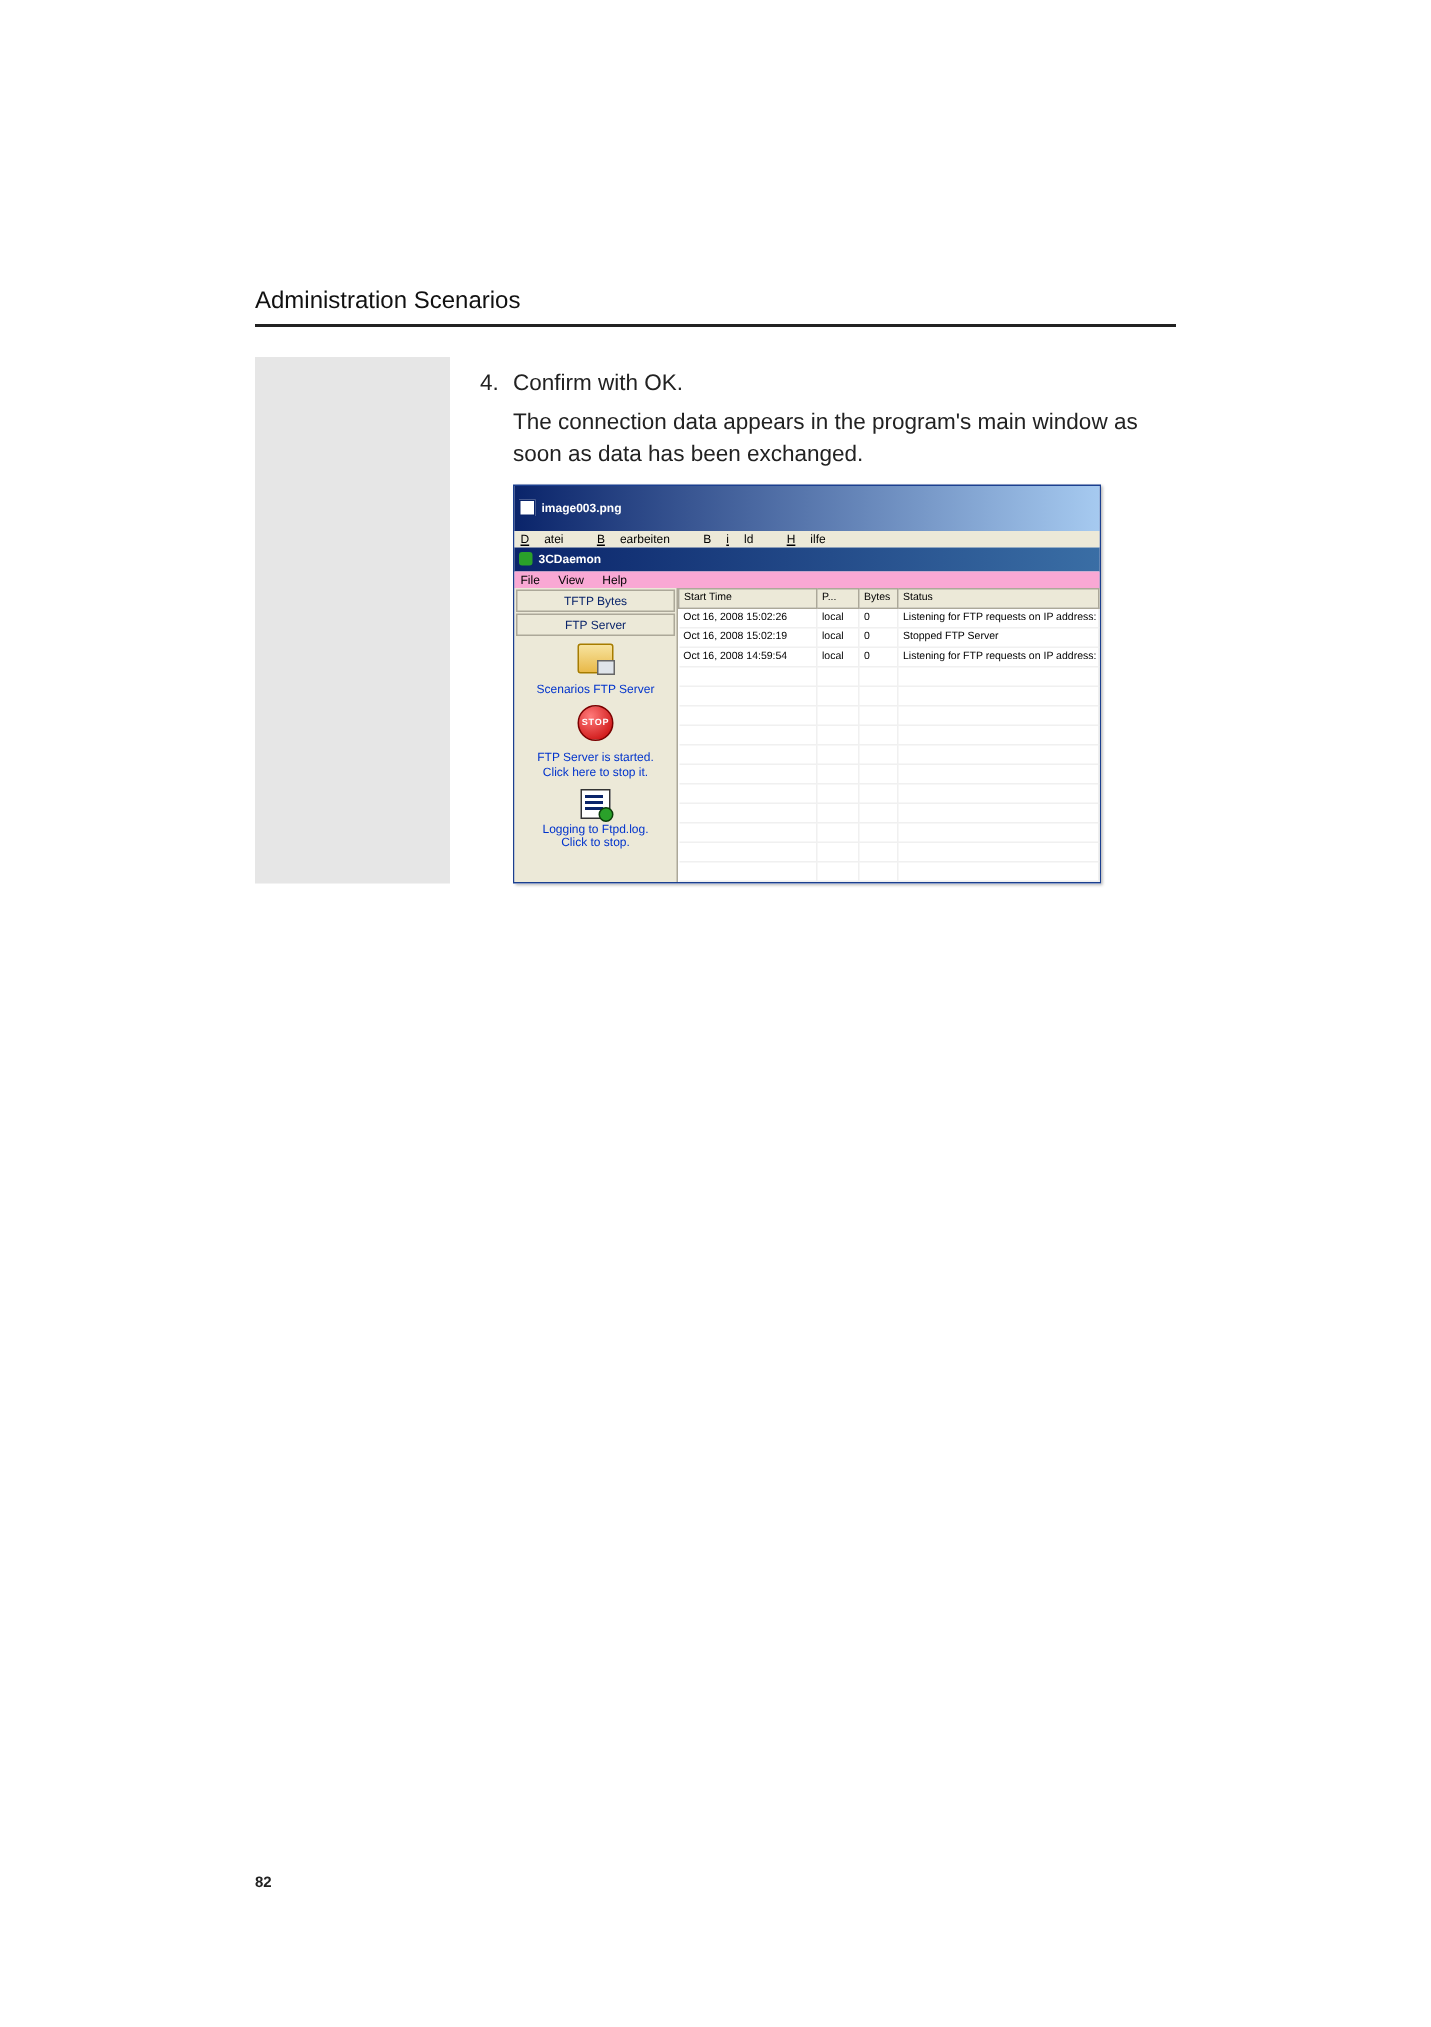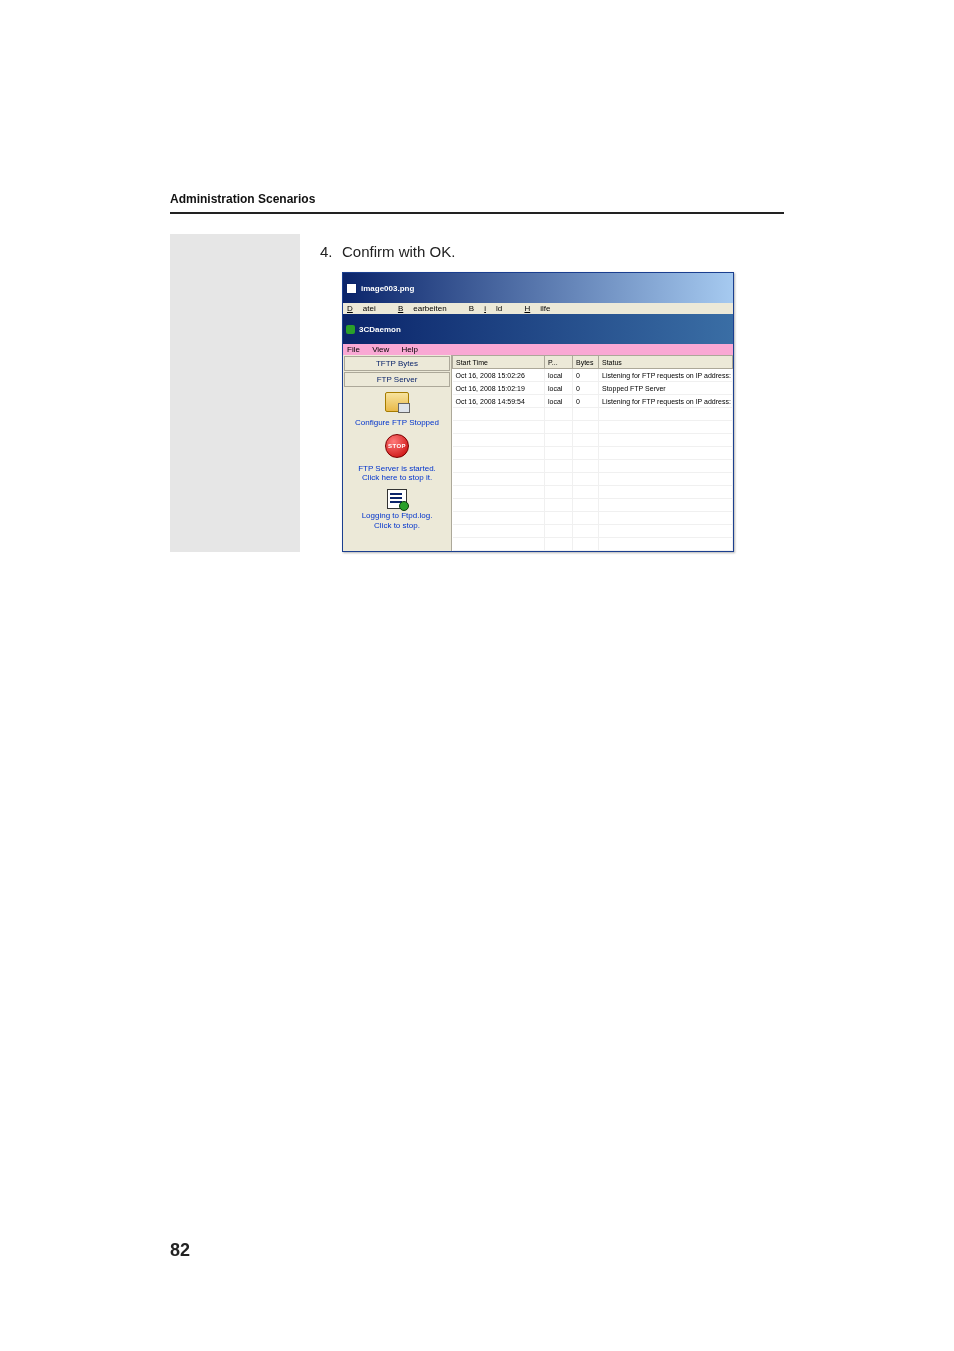--- a/index.html
+++ b/index.html
@@ -13,22 +13,22 @@
     width: 954px;
     height: 1351px;
     position: relative;
     box-sizing: border-box;
     padding: 192px 0 0 0;
   }
   .content {
     padding: 0 170px 0 170px;
   }
   .section-title {
-    font-weight: bold;
-    font-size: 12px;
+    font-weight: normal;
+    font-size: 16px;
     color: #111;
     margin-bottom: 6px;
   }
   hr.rule {
     border: none;
     border-top: 2px solid #222;
     margin: 0 0 20px 0;
   }
   .shade-row {
     display: flex;
@@ -96,21 +96,21 @@
     color: #000;
   }
   .menubar-outer span {
     margin-right: 10px;
     text-align: center;
   }
   .u { text-decoration: underline; }
   .inner-titlebar {
     display: flex;
     align-items: center;
-    height: 30px;
+    height: 16px;
     background: linear-gradient(to right, #0a246a, #3a6ea5);
     color: #fff;
     padding: 0 3px;
     font-weight: bold;
   }
   .inner-titlebar .mini-icon {
     width: 9px; height: 9px;
     background: #2aa02a;
     border-radius: 2px;
     margin-right: 4px;
@@ -242,21 +242,21 @@
   table.log col.c2 { width: 28px; }
   table.log col.c3 { width: 26px; }
   table.log col.c4 { width: auto; }
   .empty-row td { height: 10px; }
 
   .page-number {
     position: absolute;
     left: 170px;
     bottom: 90px;
     font-weight: bold;
-    font-size: 18px;
+    font-size: 10px;
     text-align: right;
   }
 </style>
 </head>
 <body>
 
 <div class="page">
   <div class="content">
 
     <div class="section-title">Administration Scenarios</div>
@@ -265,20 +265,21 @@
     <div class="shade-row">
       <div class="shade"></div>
       <div class="body-col">
 
         <div class="step-line">
           <span class="step-num">4.</span>
           <span class="step-text">
             <span>Confirm with </span><b>OK</b><span>.</span>
           </span>
         </div>
+        <div class="sub-text">The connection data appears in the program's main window as soon as data has been exchanged.</div>
 
         <div class="shot">
 
           <div class="titlebar">
             <span class="paint-icon"></span>
             <span>image003.png</span>
           </div>
           <div class="menubar-outer">
             <span><span class="u">D</span><span>atei</span></span>
             <span><span class="u">B</span><span>earbeiten</span></span>
@@ -297,21 +298,21 @@
           </div>
 
           <div class="panes">
             <div class="left-pane">
               <div class="lp-btn">TFTP Bytes</div>
               <div class="lp-btn">FTP Server</div>
 
               <div class="lp-icon-box">
                 <div class="icon-folder"></div>
               </div>
-              <div class="lp-link">Configure FTP Stopped</div>
+              <div class="lp-link">Scenarios FTP Server</div>
 
               <div class="lp-icon-box">
                 <div class="icon-stop">STOP</div>
               </div>
               <div class="lp-link">
                 <span>FTP Server is started.</span><br>
                 <span>Click here to stop it.</span>
               </div>
 
               <div class="lp-icon-box">

